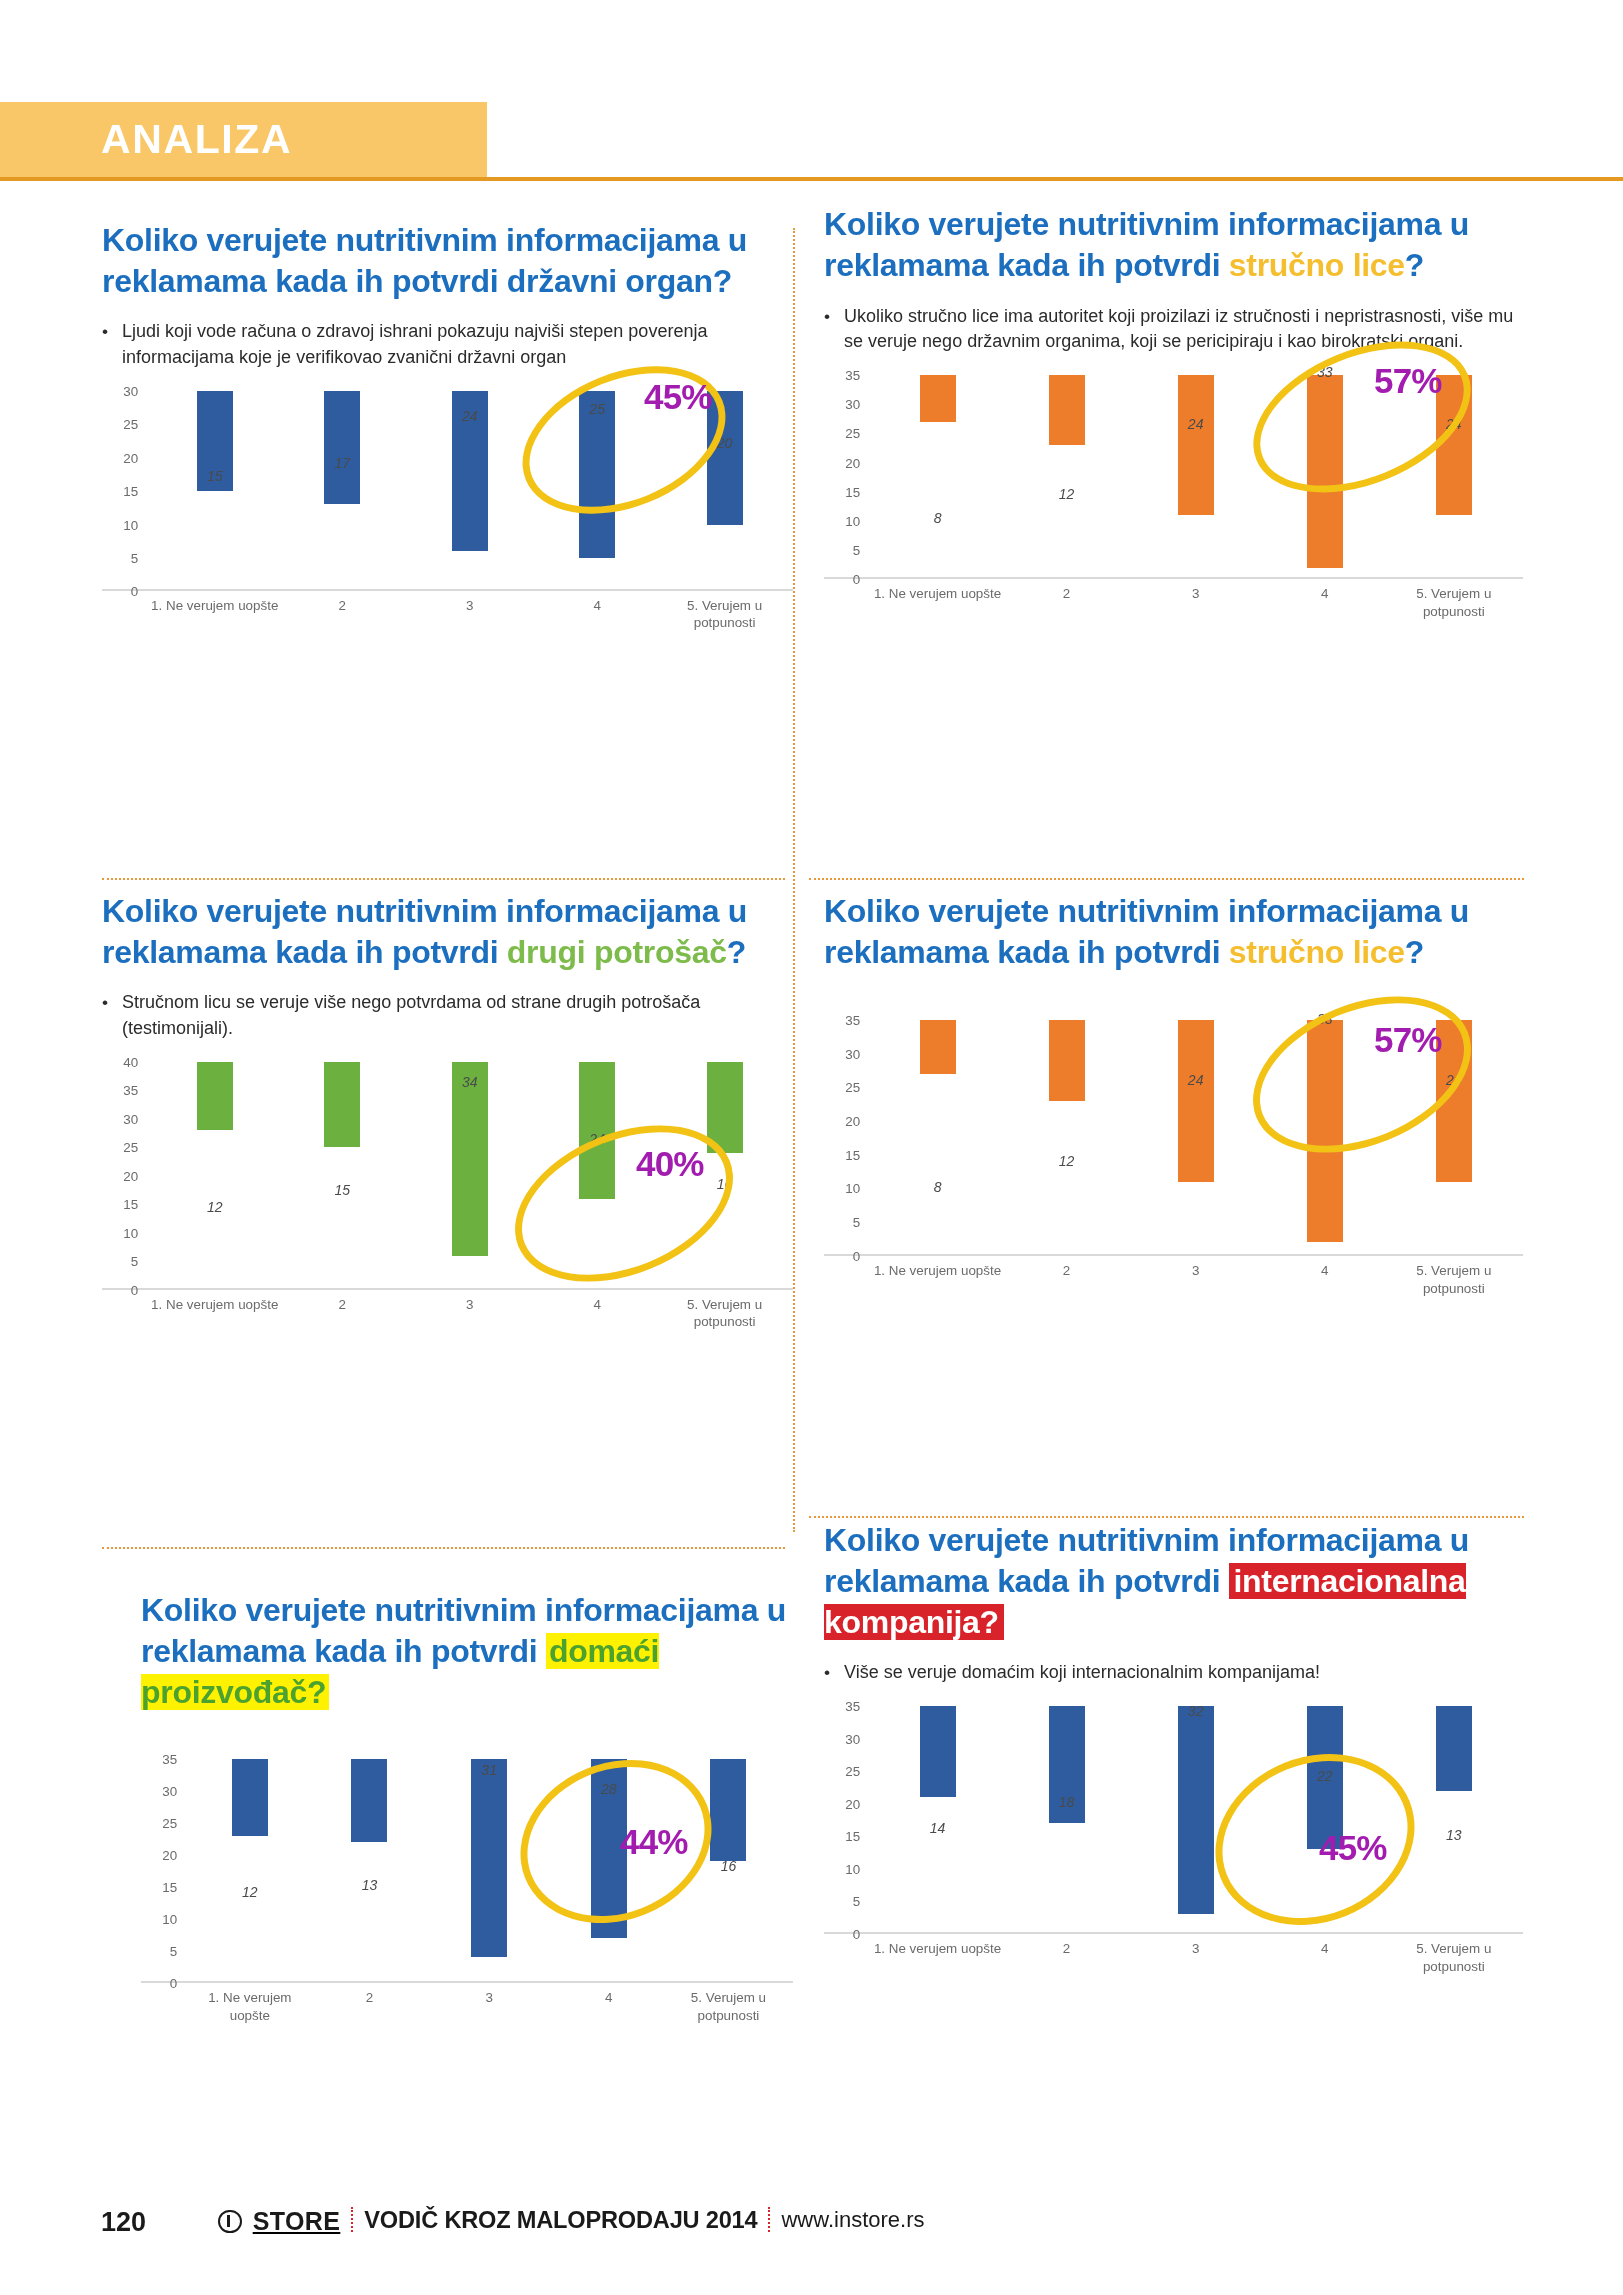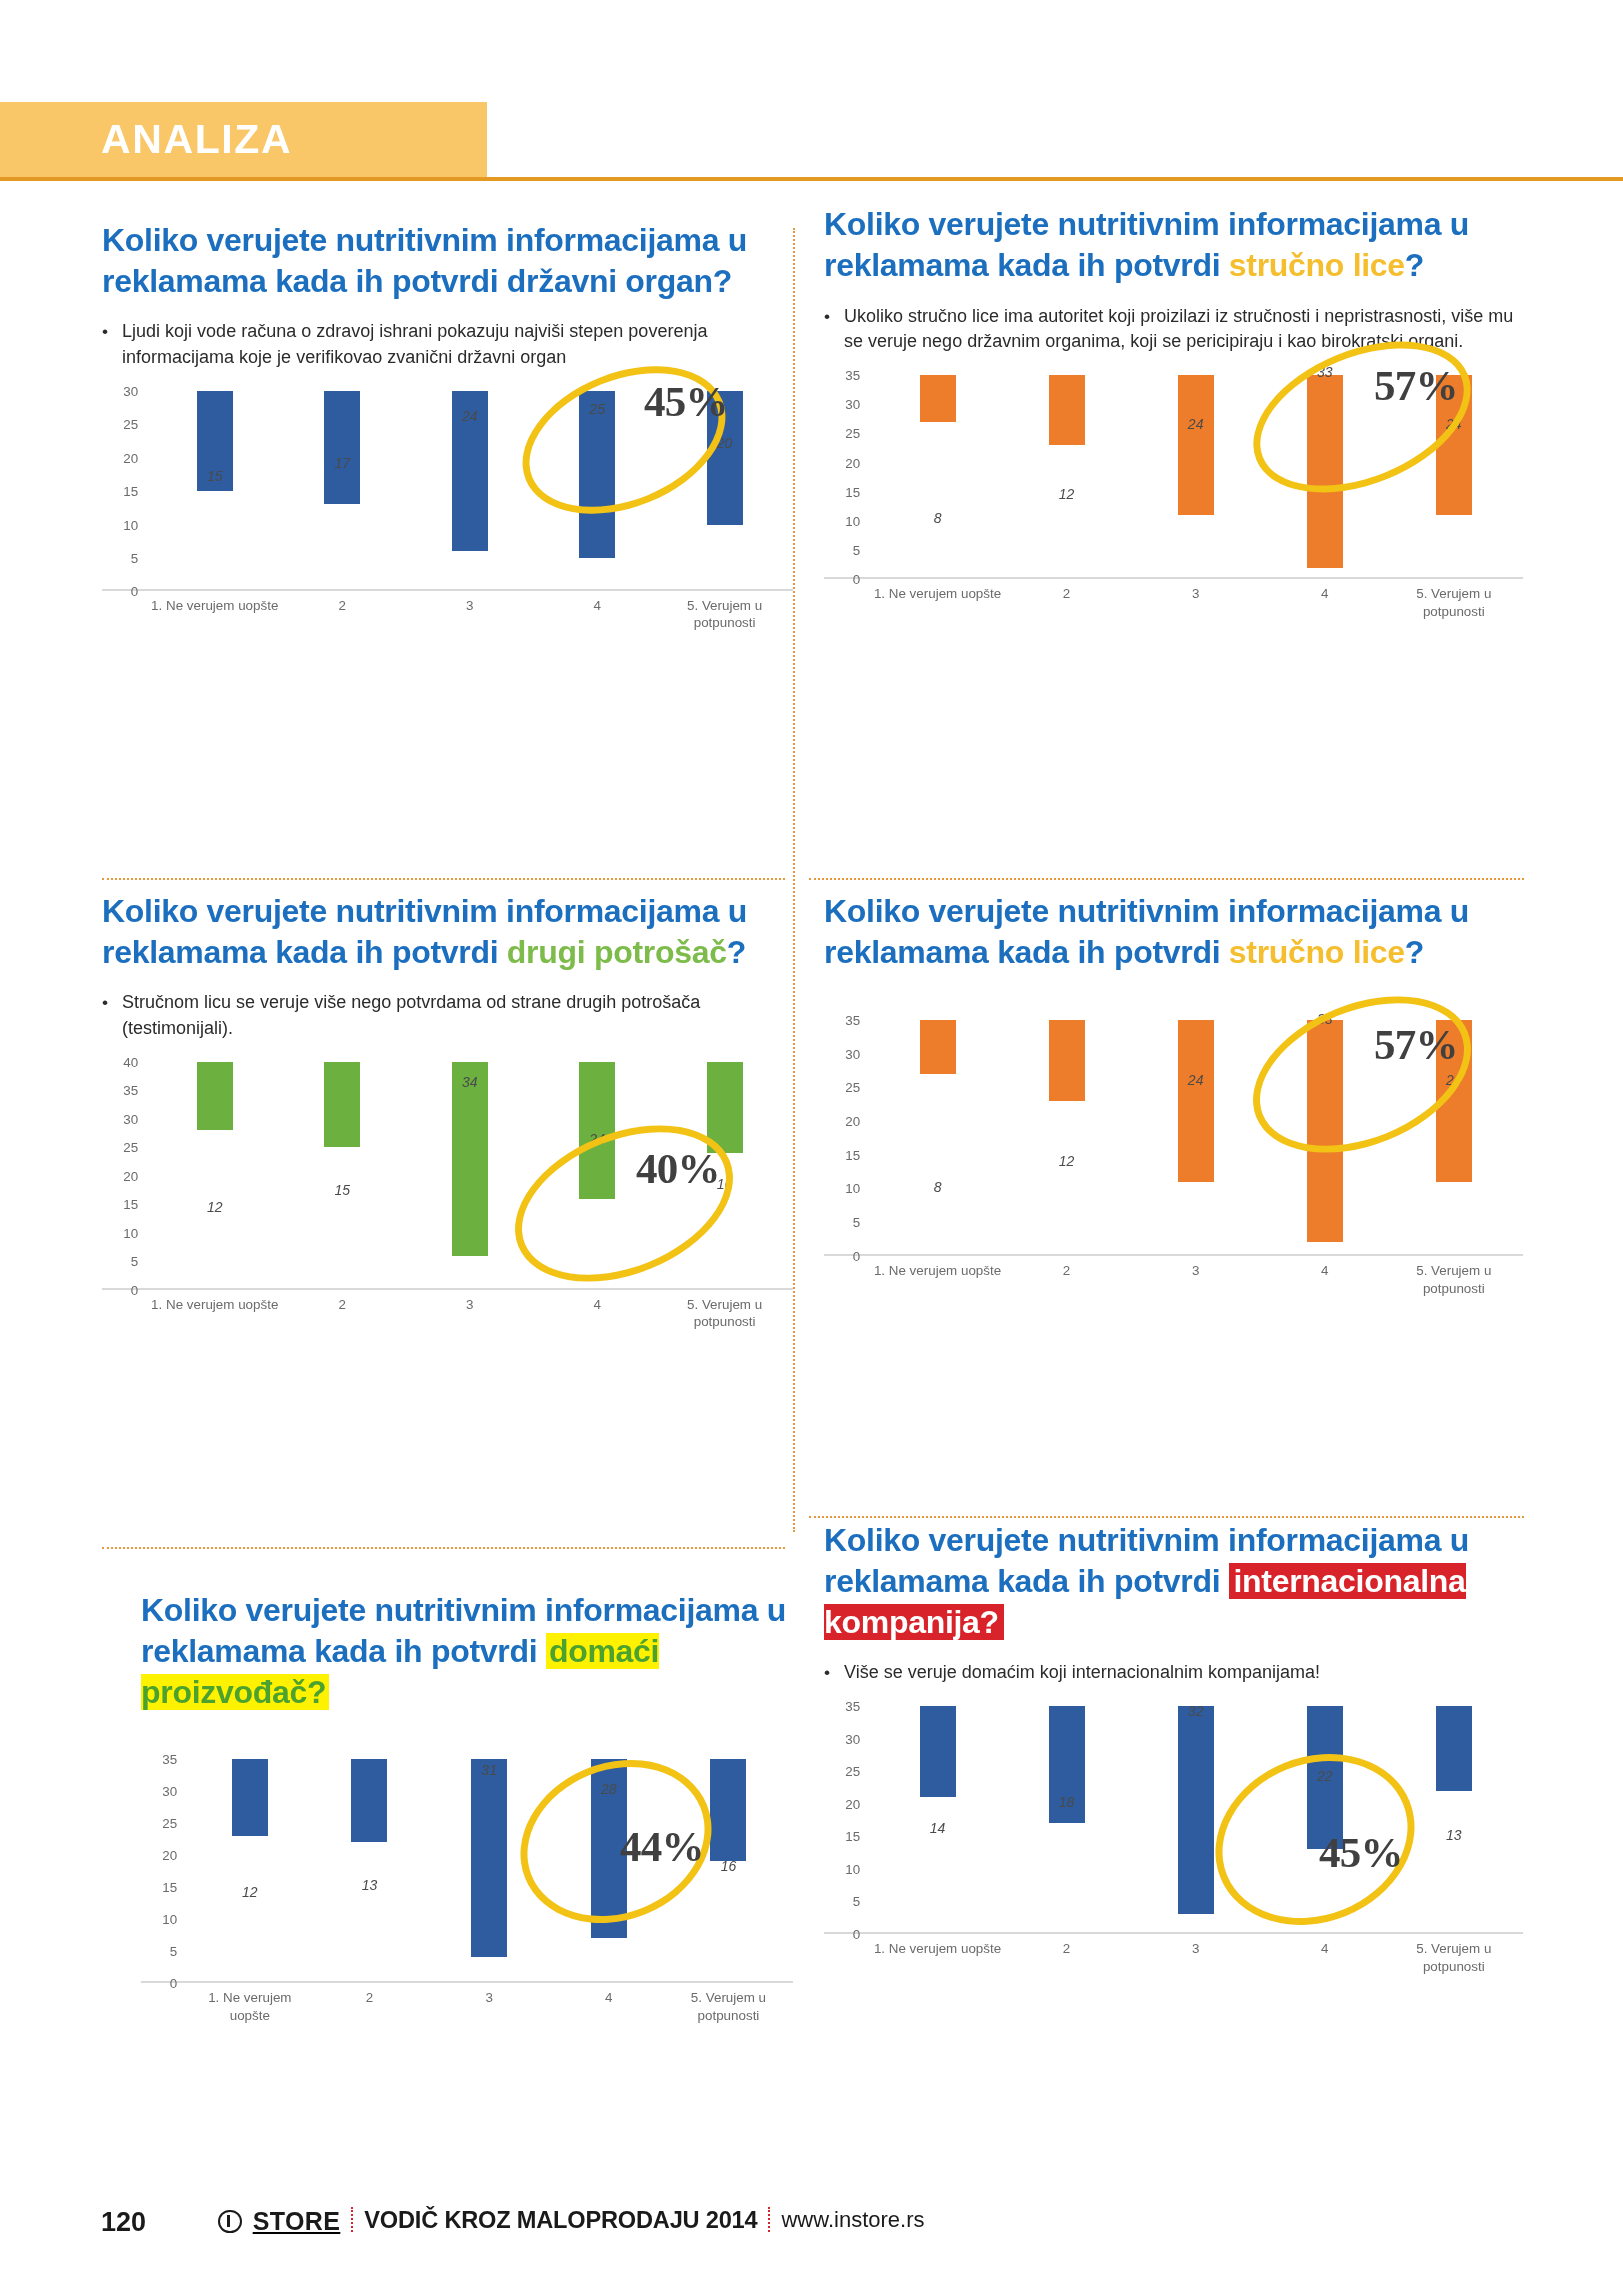--- a/index.html
+++ b/index.html
@@ -109,22 +109,22 @@
   }
 
   
   .ellipse {
     position: absolute; border: 7px solid #F2C215;
     border-radius: 50%;
     transform: rotate(-22deg);
     pointer-events: none;
   }
   .pct {
-    position: absolute; font-weight: 800; font-size: 43px;
-    color: #404040; letter-spacing: -0.8px; font-family: Liberation Serif, serif;
+    position: absolute; font-weight: 800; font-size: 35px;
+    color: #a21caf; letter-spacing: -0.8px;
   }
 
   
   .footer {
     position: absolute; left: 0; bottom: 57px; width: 100%;
     display: flex; align-items: flex-start; gap: 0;
     font-family: "Liberation Sans", sans-serif;
   }
   .pagenum {
     margin-left: 101px; font-size: 27px; font-weight: 800; color: #1A1A1A;

